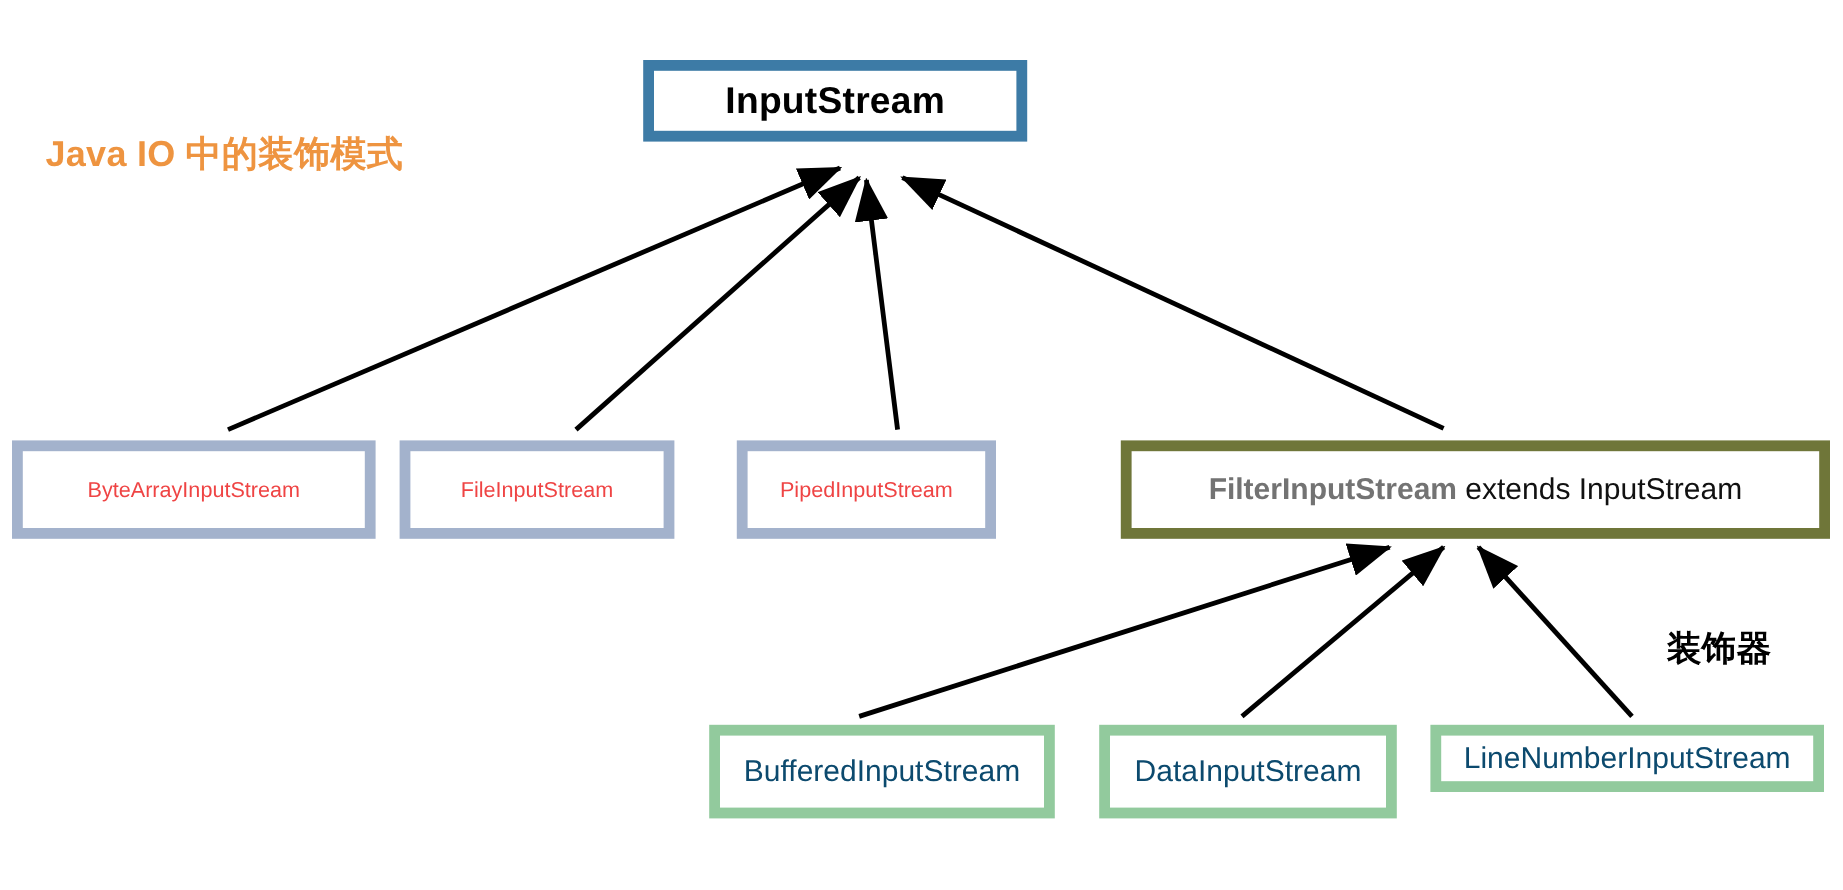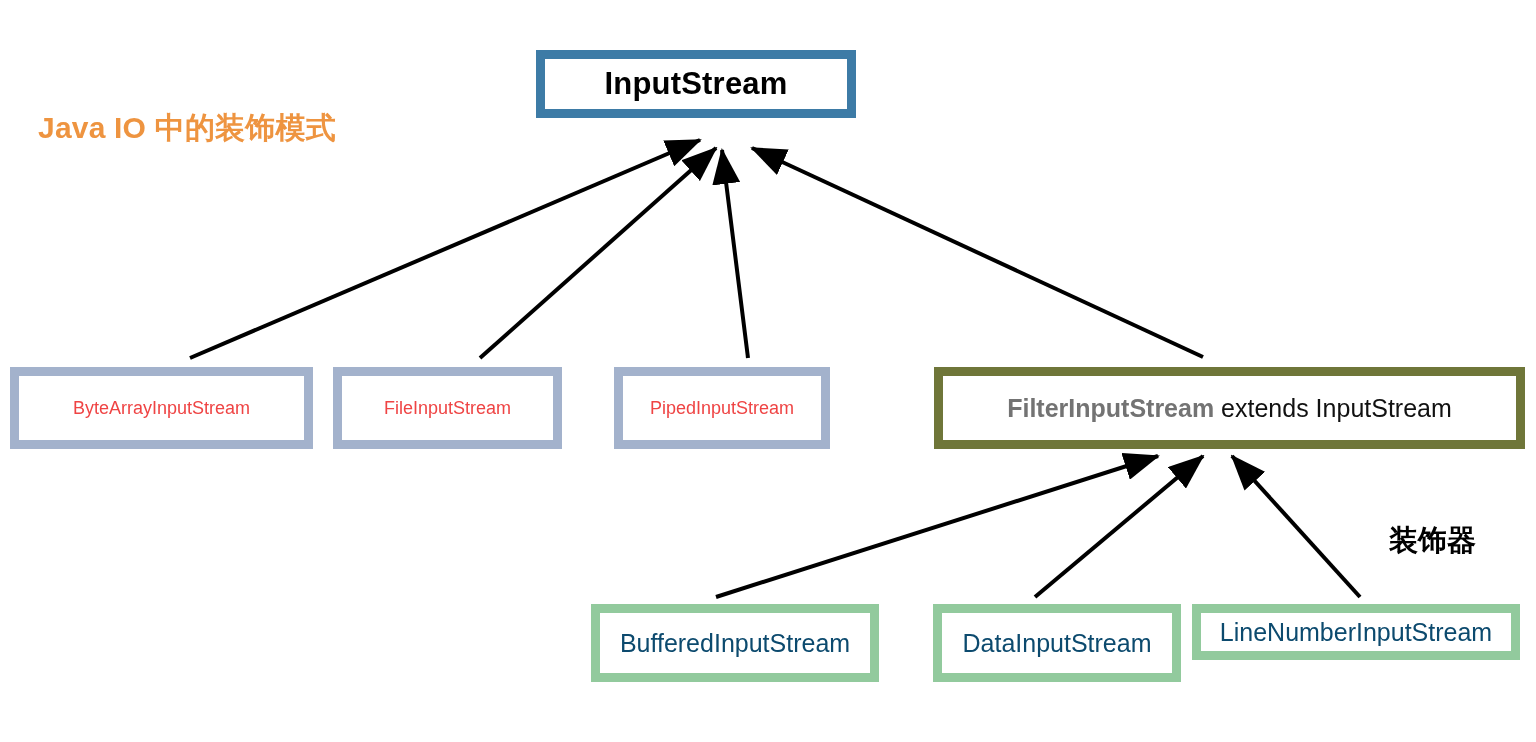--- a/index.html
+++ b/index.html
@@ -153,21 +153,21 @@
   </div>
 
   <div class="node node--decorator-base" style="left: 934px; top: 367px; width: 591px; height: 82px; border-color: rgb(111, 118, 57);">
     <span class="node-label"><span class="emph" style="color: #737373; text-align: center;">FilterInputStream</span><span> extends InputStream</span></span>
   </div>
 
   <div class="node node--decorator" style="left: 591px; top: 604px; width: 288px; height: 78px; border-color: rgb(146, 202, 157);">
     <span class="node-label">BufferedInputStream</span>
   </div>
 
-  <div class="node node--decorator" style="left: 916px; top: 604px; width: 248px; height: 78px; border-color: rgb(146, 202, 157); margin-left: 17px;">
+  <div class="node node--decorator" style="left: 916px; top: 604px; width: 248px; height: 78px; border-color: rgb(146, 202, 157);">
     <span class="node-label">DataInputStream</span>
   </div>
 
   <div class="node node--decorator" style="left: 1192px; top: 604px; width: 328px; height: 56px; border-color: rgb(146, 202, 157);">
     <span class="node-label">LineNumberInputStream</span>
   </div>
 
   <div class="annotation" id="decorator-annotation" style="color: rgb(0, 0, 0); left: 1389px; top: 473px; margin-top: 48px;">装饰器</div>
 
 </div>

